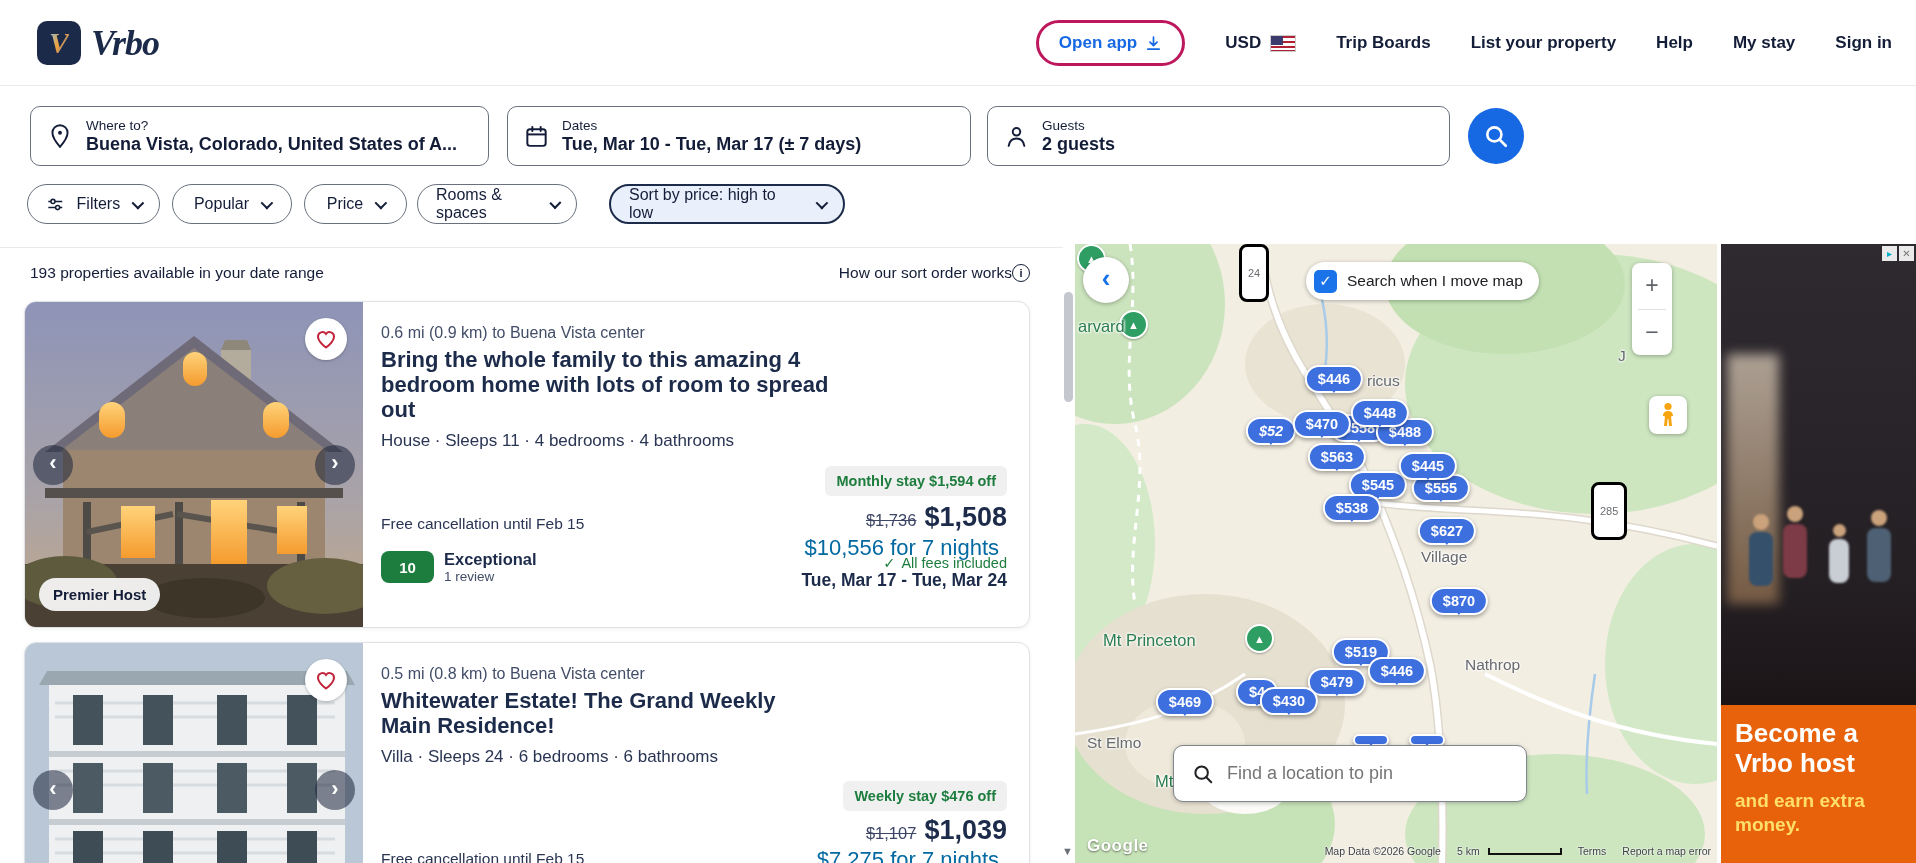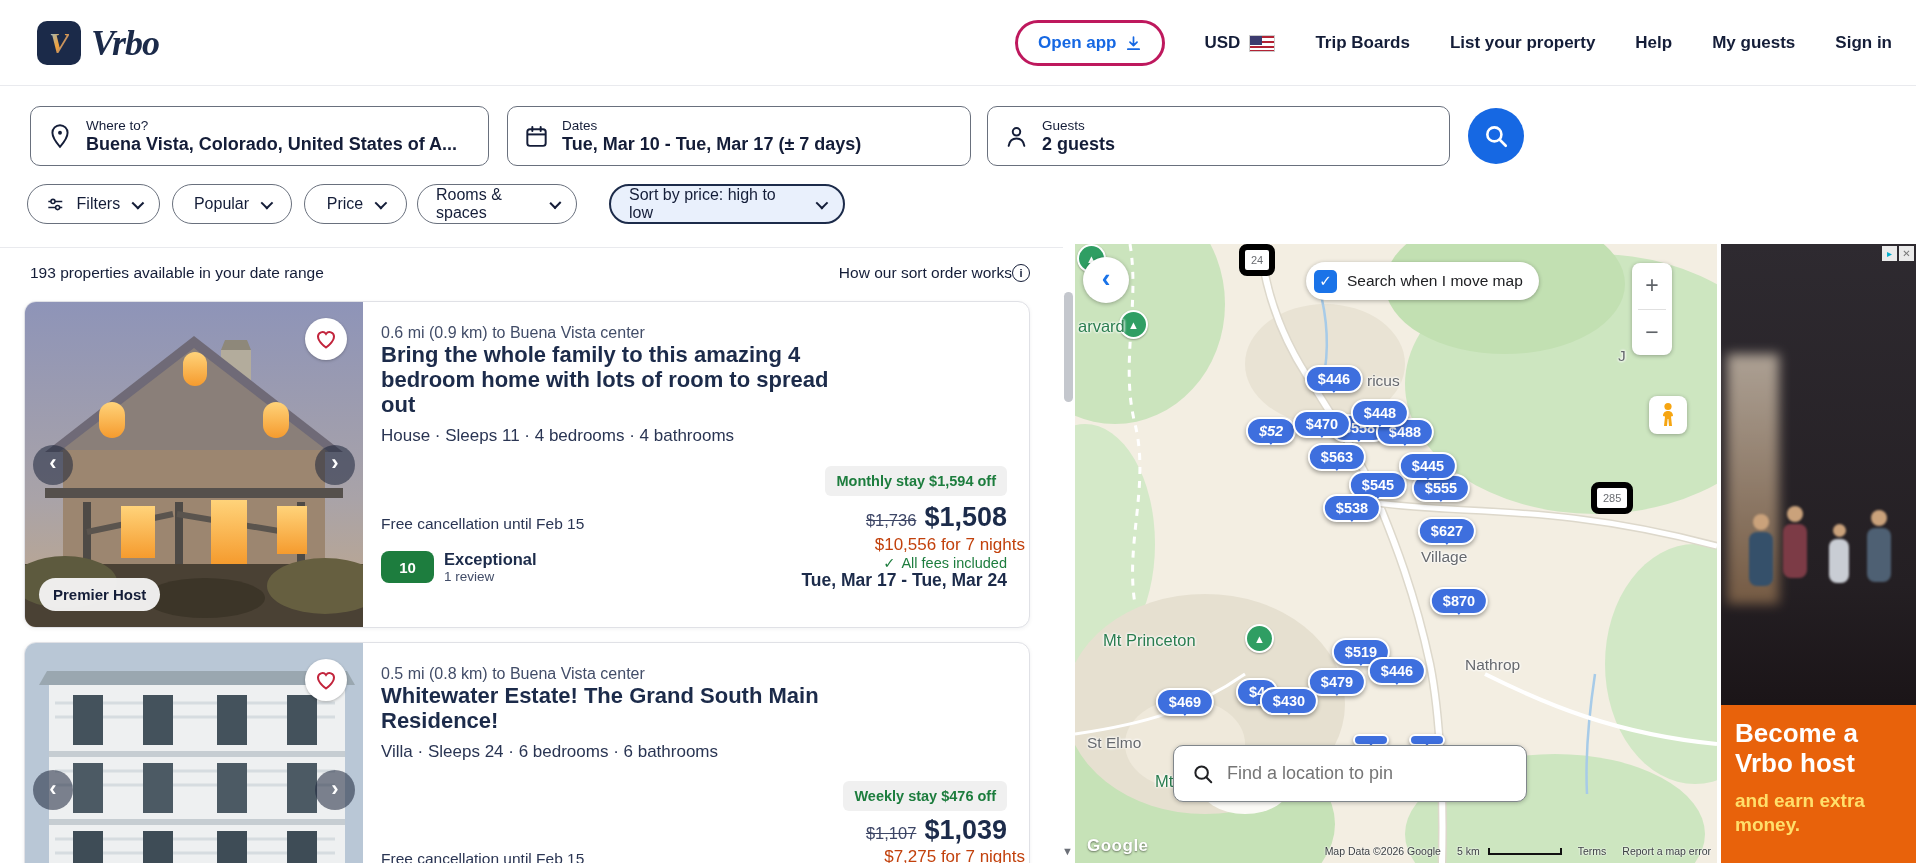--- a/index.html
+++ b/index.html
@@ -42,28 +42,28 @@
   .results-count { position:absolute; left:30px; top:264px; font-size:15.5px; color:#141d38; }
   .sort-info { position:absolute; right:886px; top:264px; font-size:15.5px; color:#141d38; display:flex; align-items:center; cursor:pointer; }
   .info-i { width:18px; height:18px; border:1.5px solid #141d38; border-radius:50%; font-size:11px; display:flex; align-items:center; justify-content:center; font-weight:bold; }
 
   
   .card { position:absolute; left:24px; width:1006px; background:#fff; border:1px solid #e0e1e6; border-radius:12px;
     box-shadow:0 1px 4px rgba(20,29,56,.06); display:flex; overflow:hidden; }
   .card .photo { width:338px; position:relative; flex:none; overflow:hidden; }
   .card .body { flex:1; position:relative; padding:22px 22px 18px 18px; }
   .distance { font-size:16px; color:#424d68; }
-  .title { font-size:22px; line-height:1.14; font-weight:bold; color:#1c2b4a; max-width:450px; }
+  .title { font-size:22px; line-height:1.14; font-weight:bold; color:#1c2b4a; margin-top:5px; max-width:450px; }
   .subtitle { font-size:17px; color:#2a3553; margin-top:9px; }
   .deal-badge { position:absolute; right:22px; background:#f0f0f0; color:#1d7d3e; font-weight:bold; font-size:14.5px;
     padding:7px 11px; border-radius:6px; }
   .price-row { position:absolute; right:22px; text-align:right; white-space:nowrap; }
   .old-price { font-size:16.5px; color:#3d4666; text-decoration:line-through; margin-right:8px; }
   .new-price { font-size:27px; font-weight:bold; color:#1c2b4a; }
-  .total { position:absolute; right:4px; font-size:17px; color:#c2410c; }
+  .total { position:absolute; right:30px; font-size:22px; color:#0369a1; }
   .fees { position:absolute; right:22px; font-size:14.5px; color:#1d7d3e; display:flex; gap:6px; align-items:center; }
   .cancel { position:absolute; left:18px; font-size:15.5px; color:#2a3553; }
   .rating-row { position:absolute; left:18px; display:flex; gap:10px; align-items:center; }
   .rating-sq { width:53px; height:32px; background:#1d7d3e; color:#fff; border-radius:8px; font-weight:bold; font-size:15px;
     display:flex; align-items:center; justify-content:center; }
   .rating-label { font-weight:bold; font-size:16.5px; color:#1c2b4a; }
   .reviews { font-size:13.5px; color:#424d68; }
   .stay-dates { position:absolute; right:22px; font-weight:bold; font-size:17.5px; color:#1c2b4a; }
   .heart-btn { position:absolute; top:16px; right:16px; width:42px; height:42px; background:#fff; border-radius:50%; border:none;
     display:flex; align-items:center; justify-content:center; cursor:pointer; box-shadow:0 1px 3px rgba(0,0,0,.25); }
@@ -76,22 +76,22 @@
   .scroll-thumb { position:absolute; left:1064px; top:292px; width:9px; height:110px; background:#c4c7cd; border-radius:5px; }
   .scroll-down { position:absolute; left:1062px; top:845px; font-size:11px; color:#6b6f77; }
 
   
   .map { position:absolute; left:1075px; top:244px; width:642px; height:619px; overflow:hidden; background:#f3eee2; }
   .map svg.base { position:absolute; left:0; top:0; }
   .map-label { position:absolute; font-size:15.5px; color:#66696e; text-shadow:0 0 3px #fff,0 0 3px #fff,0 0 3px #fff; z-index:1; white-space:nowrap; }
   .map-label.green { color:#2a7d4f; font-size:16.5px; }
   .peak { position:absolute; width:29px; height:29px; background:#2f9e63; border:2px solid #fff; border-radius:50%; z-index:1;
     display:flex; align-items:center; justify-content:center; color:#fff; font-size:11px; box-shadow:0 1px 2px rgba(0,0,0,.3); }
-  .shield { position:absolute; background:#fff; border:6px solid #000000; border-radius:8px; font-size:11px; color:#6a6d72;
-    padding:4px 6px; z-index:1; }
+  .shield { position:absolute; background:#fff; border:3px solid #000000; border-radius:8px; font-size:11px; color:#6a6d72;
+    padding:20px 6px; z-index:1; }
   .pin { position:absolute; transform:translate(-50%,-50%); background:#3e6fde; border:2px solid #fff; border-radius:16px;
     color:#fff; font-weight:bold; font-size:14.5px; padding:4px 11px; box-shadow:0 2px 4px rgba(0,0,0,.35); cursor:pointer; white-space:nowrap; }
   .pin::after { content:""; position:absolute; left:50%; bottom:-8px; transform:translateX(-50%);
     border:6px solid transparent; border-top:8px solid #3e6fde; }
   .map-back { position:absolute; left:8px; top:13px; width:46px; height:46px; background:#fff; border-radius:50%; border:none; z-index:10;
     box-shadow:0 1px 4px rgba(0,0,0,.3); color:#1a73e8; font-size:26px; font-weight:bold; cursor:pointer; padding-bottom:4px; }
   .map-toggle { position:absolute; left:231px; top:18px; height:38px; background:#fff; border-radius:20px; z-index:10;
     display:flex; align-items:center; gap:10px; padding:0 16px 0 8px; box-shadow:0 1px 4px rgba(0,0,0,.3); cursor:pointer; }
   .map-toggle .cb { width:23px; height:23px; background:#1a73e8; border-radius:5px; color:#fff; font-size:15px; font-weight:bold;
     display:flex; align-items:center; justify-content:center; }
@@ -148,21 +148,21 @@
             <path d="M12 3v11M7 10l5 5 5-5M4 20h16" stroke="#1668e3" stroke-width="2.4" fill="none" stroke-linecap="round" stroke-linejoin="round"></path>
           </svg>
       </div>
       <div class="nav-item">
         <span>USD</span>
         <span class="flag"></span>
       </div>
       <div class="nav-item">Trip Boards</div>
       <div class="nav-item">List your property</div>
       <div class="nav-item">Help</div>
-      <div class="nav-item">My guests</div>
+      <div class="nav-item">My stay</div>
       <div class="nav-item">Sign in</div>
     </div>
   </div>
 
   <div class="sbox" style="left:30px; width:459px;">
     <svg width="26" height="26" viewBox="0 0 24 24">
         <path d="M12 2a7 7 0 0 0-7 7c0 5 7 13 7 13s7-8 7-13a7 7 0 0 0-7-7z" fill="none" stroke="#141d38" stroke-width="1.8"></path>
         <circle cx="12" cy="9" r="1.8" fill="#141d38"></circle>
       </svg>
     <div class="txt">
@@ -338,21 +338,21 @@
       </button>
       <button class="nav-circ" style="left:8px; top:147px;">
           <span>‹</span>
         </button>
       <button class="nav-circ" style="right:8px; top:147px;">
           <span>›</span>
         </button>
     </div>
     <div class="body">
       <div class="distance">0.5 mi (0.8 km) to Buena Vista center</div>
-      <div class="title">Whitewater Estate! The Grand South Main Residence!</div>
+      <div class="title">Whitewater Estate! The Grand Weekly Main Residence!</div>
       <div class="subtitle">Villa · Sleeps 24 · 6 bedrooms · 6 bathrooms</div>
       <div class="deal-badge" style="top:138px;">Weekly stay $476 off</div>
       <div class="price-row" style="top:172px;">
         <span class="old-price">$1,107</span><span class="new-price">$1,039</span>
       </div>
       <div class="total" style="top:204px;">$7,275 for 7 nights</div>
       <div class="cancel" style="top:207px;">Free cancellation until Feb 15</div>
     </div>
   </div>
 

